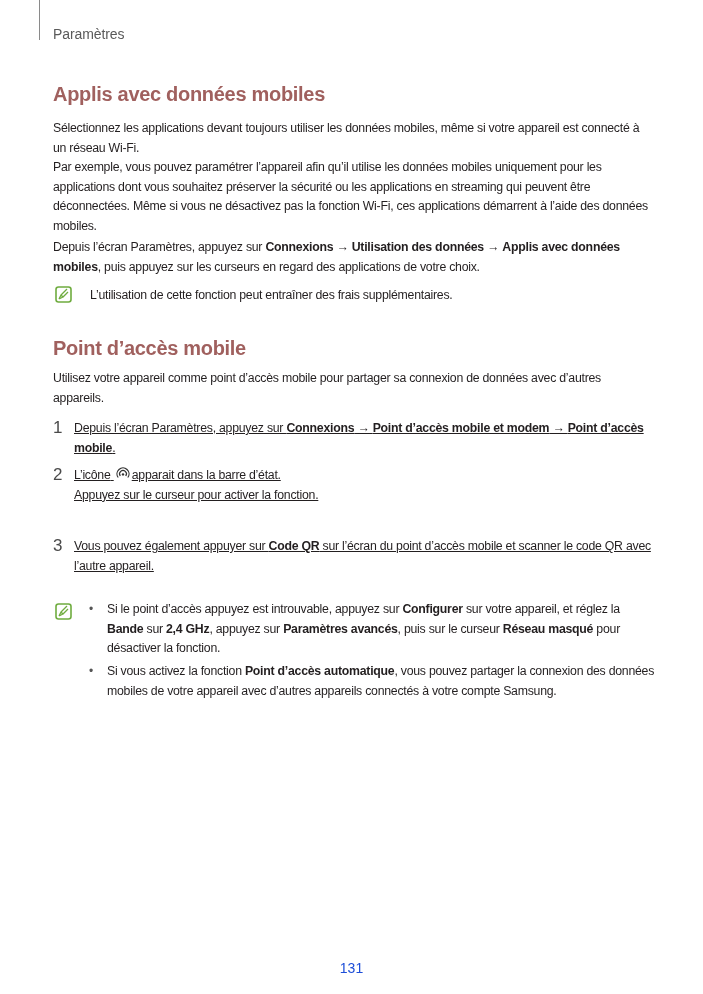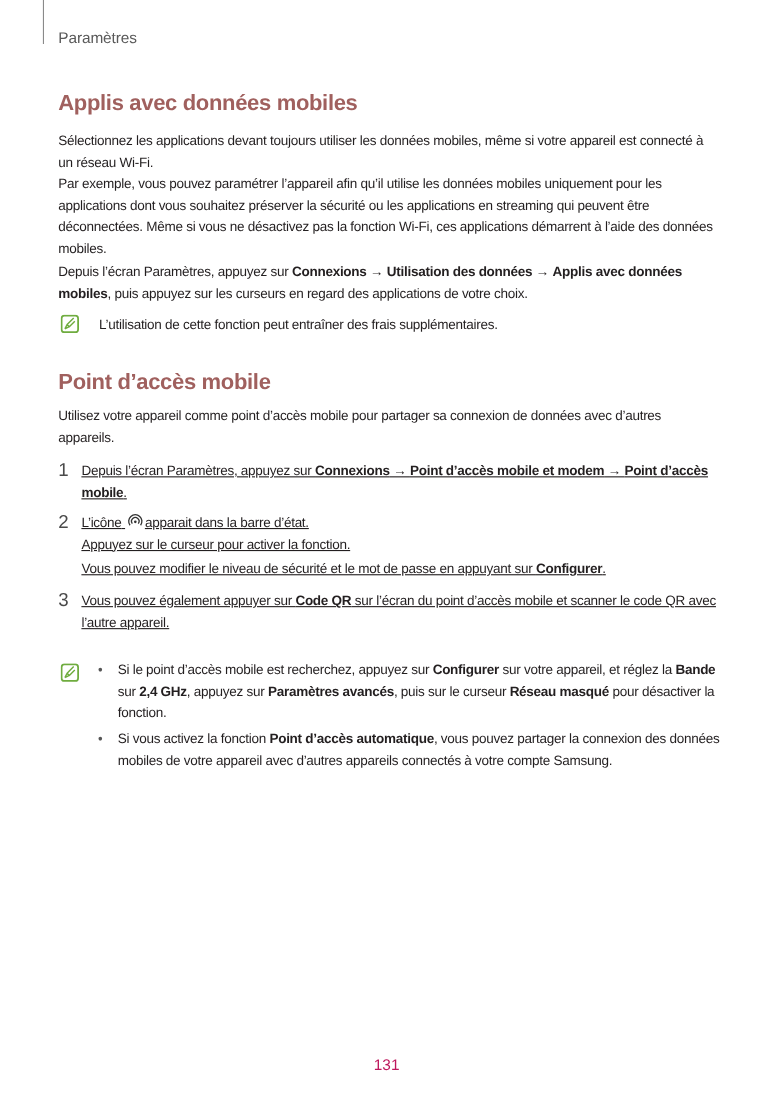--- a/index.html
+++ b/index.html
@@ -10,21 +10,21 @@
   .h1 { position:absolute; left:53px; font-size:20px; font-weight:bold; color:#a0605e; letter-spacing:-0.3px; }
   .p { position:absolute; left:53px; width:600px; font-size:12.3px; line-height:19.5px; letter-spacing:-0.25px; }
   .p b { font-weight:bold; }
   .note-icon { position:absolute; left:55px; width:17px; height:17px; }
   .note-text { position:absolute; left:90px; font-size:12.3px; line-height:19.5px; letter-spacing:-0.25px; }
   .step-num { position:absolute; left:53px; font-size:17px; color:#4a4a4a; line-height:19.5px; }
   .step { position:absolute; left:74px; width:590px; font-size:12.3px; line-height:19.5px; letter-spacing:-0.25px;text-decoration:underline; }
   .bullet-dot { position:absolute; left:89px; font-size:12px; color:#555; }
   .bullet { position:absolute; left:107px; width:550px; font-size:12.3px; line-height:19.5px; letter-spacing:-0.25px; }
   .hotspot { display:inline-block; width:14px; height:14px; vertical-align:-2px; margin:0 2px; }
-  .pagenum { position:absolute; left:0; width:703px; top:960px; text-align:center; font-size:14px; color:#be185d; }
+  .pagenum { position:absolute; left:0; width:703px; top:960px; text-align:center; font-size:14px; color:#1d4ed8; }
 </style>
 </head>
 <body>
 
 <div class="vline"></div>
 <div class="header">Paramètres</div>
 
 <div class="h1" style="top:83px">Applis avec données mobiles</div>
 
 <div class="p" style="top:119px">Sélectionnez les applications devant toujours utiliser les données mobiles, même si votre appareil est connecté à un réseau Wi-Fi.</div>
@@ -46,32 +46,31 @@
 
 <div class="step-num" style="top:465px">2</div>
 <div class="step" style="top:466px">
   <div><span>L’icône</span>
     <svg class="hotspot" viewBox="0 0 14 14">
       <path d="M2.2 10.5 A6 6 0 1 1 11.8 10.5" fill="none" stroke="#333" stroke-width="1.2"></path>
       <path d="M4.3 9 A3.4 3.4 0 1 1 9.7 9" fill="none" stroke="#333" stroke-width="1.2"></path>
       <circle cx="7" cy="7.4" r="1.2" fill="#333"></circle>
     </svg><span>apparait dans la barre d’état.</span></div>
   <div>Appuyez sur le curseur pour activer la fonction.</div>
-  <div style="margin-top:3px"><span>Vous pouvez modifier le niveau de sécurité et le mot de passe en appuyant sur </span><b>Configurer</b><span>.</span></div>
 </div>
 
 <div class="step-num" style="top:536px">3</div>
 <div class="step" style="top:537px">
   <div><span>Vous pouvez également appuyer sur </span><b>Code QR</b><span> sur l’écran du point d’accès mobile et scanner le code QR avec l’autre appareil.</span></div>
 </div>
 
 <svg class="note-icon" style="top:603px" viewBox="0 0 17 17">
   <rect x="1" y="1" width="15" height="15" rx="2.5" fill="none" stroke="#6fac3f" stroke-width="1.6"></rect>
   <path d="M4 13 L6 9 L12 3 M6 9 L8 11 L13 6 M4 13 L8 11" fill="none" stroke="#6fac3f" stroke-width="1.3" stroke-linejoin="round"></path>
 </svg>
 
 <div class="bullet-dot" style="top:602px">•</div>
-<div class="bullet" style="top:600px"><span>Si le point d’accès mobile est recherchez, appuyez sur </span><b>Configurer</b><span> sur votre appareil, et réglez la </span><b>Bande</b><span> sur </span><b>2,4 GHz</b><span>, appuyez sur </span><b>Paramètres avancés</b><span>, puis sur le curseur </span><b>Réseau masqué</b><span> pour désactiver la fonction.</span></div>
+<div class="bullet" style="top:600px"><span>Si le point d’accès appuyez est introuvable, appuyez sur </span><b>Configurer</b><span> sur votre appareil, et réglez la </span><b>Bande</b><span> sur </span><b>2,4 GHz</b><span>, appuyez sur </span><b>Paramètres avancés</b><span>, puis sur le curseur </span><b>Réseau masqué</b><span> pour désactiver la fonction.</span></div>
 
 <div class="bullet-dot" style="top:664px">•</div>
 <div class="bullet" style="top:662px"><span>Si vous activez la fonction </span><b>Point d’accès automatique</b><span>, vous pouvez partager la connexion des données mobiles de votre appareil avec d’autres appareils connectés à votre compte Samsung.</span></div>
 
 <div class="pagenum">131</div>
 
 </body></html>

